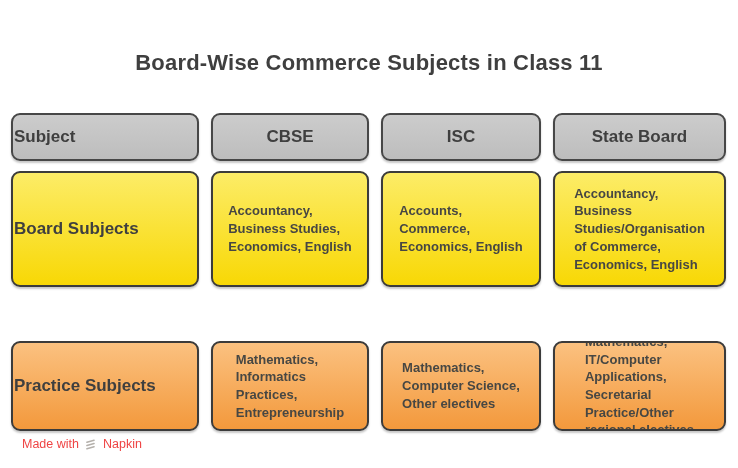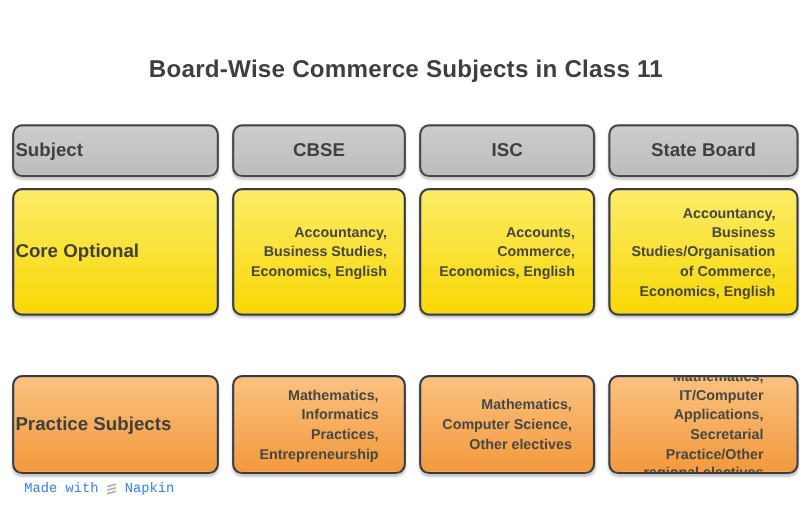--- a/index.html
+++ b/index.html
@@ -36,21 +36,21 @@
     column-gap: 12px;
     row-gap: 10px;
   }
 
   .cell {
     border: 2px solid #3b3b3b;
     border-radius: 9px;
     display: flex;
     align-items: center;
     justify-content: center;
-    text-align: right;
+    text-align: left;
     padding: 6px 10px;
     box-shadow: 0 2px 2px rgba(0,0,0,0.22);
     overflow: hidden;
   }
 
   .cell.header {
     background: linear-gradient(180deg, #cccccc 0%, #bdbdbd 100%);
     border-color: #474747;
     font-size: 17px;
     font-weight: bold;
@@ -89,22 +89,21 @@
   }
 
   .footer {
     position: absolute;
     left: 22px;
     top: 437px;
     display: flex;
     align-items: flex-start;
     gap: 5px;
     font-size: 12.5px;
-    color: #3b82f6;
-    font-family: Liberation Mono, monospace;
+    color: #ef4444;
   }
 
   .footer .logo-icon {
     display: inline-flex;
     align-items: center;
     justify-content: center;
     width: 14px;
     height: 14px;
   }
 </style>
@@ -115,21 +114,21 @@
 
   <div class="title">Board-Wise Commerce Subjects in Class 11</div>
 
   <div class="grid">
 
     <div class="cell header left">Subject</div>
     <div class="cell header">CBSE</div>
     <div class="cell header">ISC</div>
     <div class="cell header">State Board</div>
 
-    <div class="cell yellow rowlabel left">Core Optional</div>
+    <div class="cell yellow rowlabel left">Board Subjects</div>
     <div class="cell yellow data">Accountancy,
 Business Studies,
 Economics, English</div>
     <div class="cell yellow data">Accounts,
 Commerce,
 Economics, English</div>
     <div class="cell yellow data">Accountancy,
 Business
 Studies/Organisation
 of Commerce,

